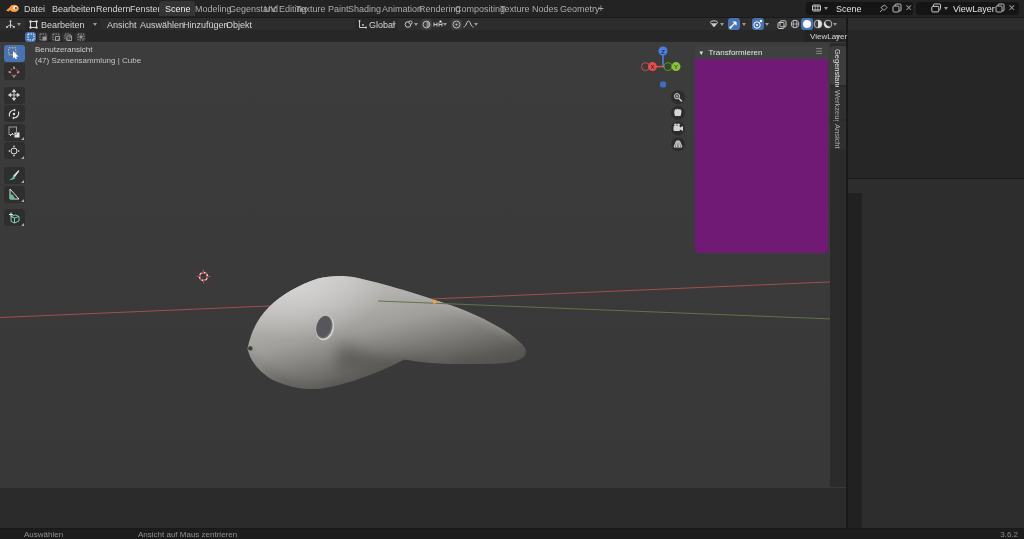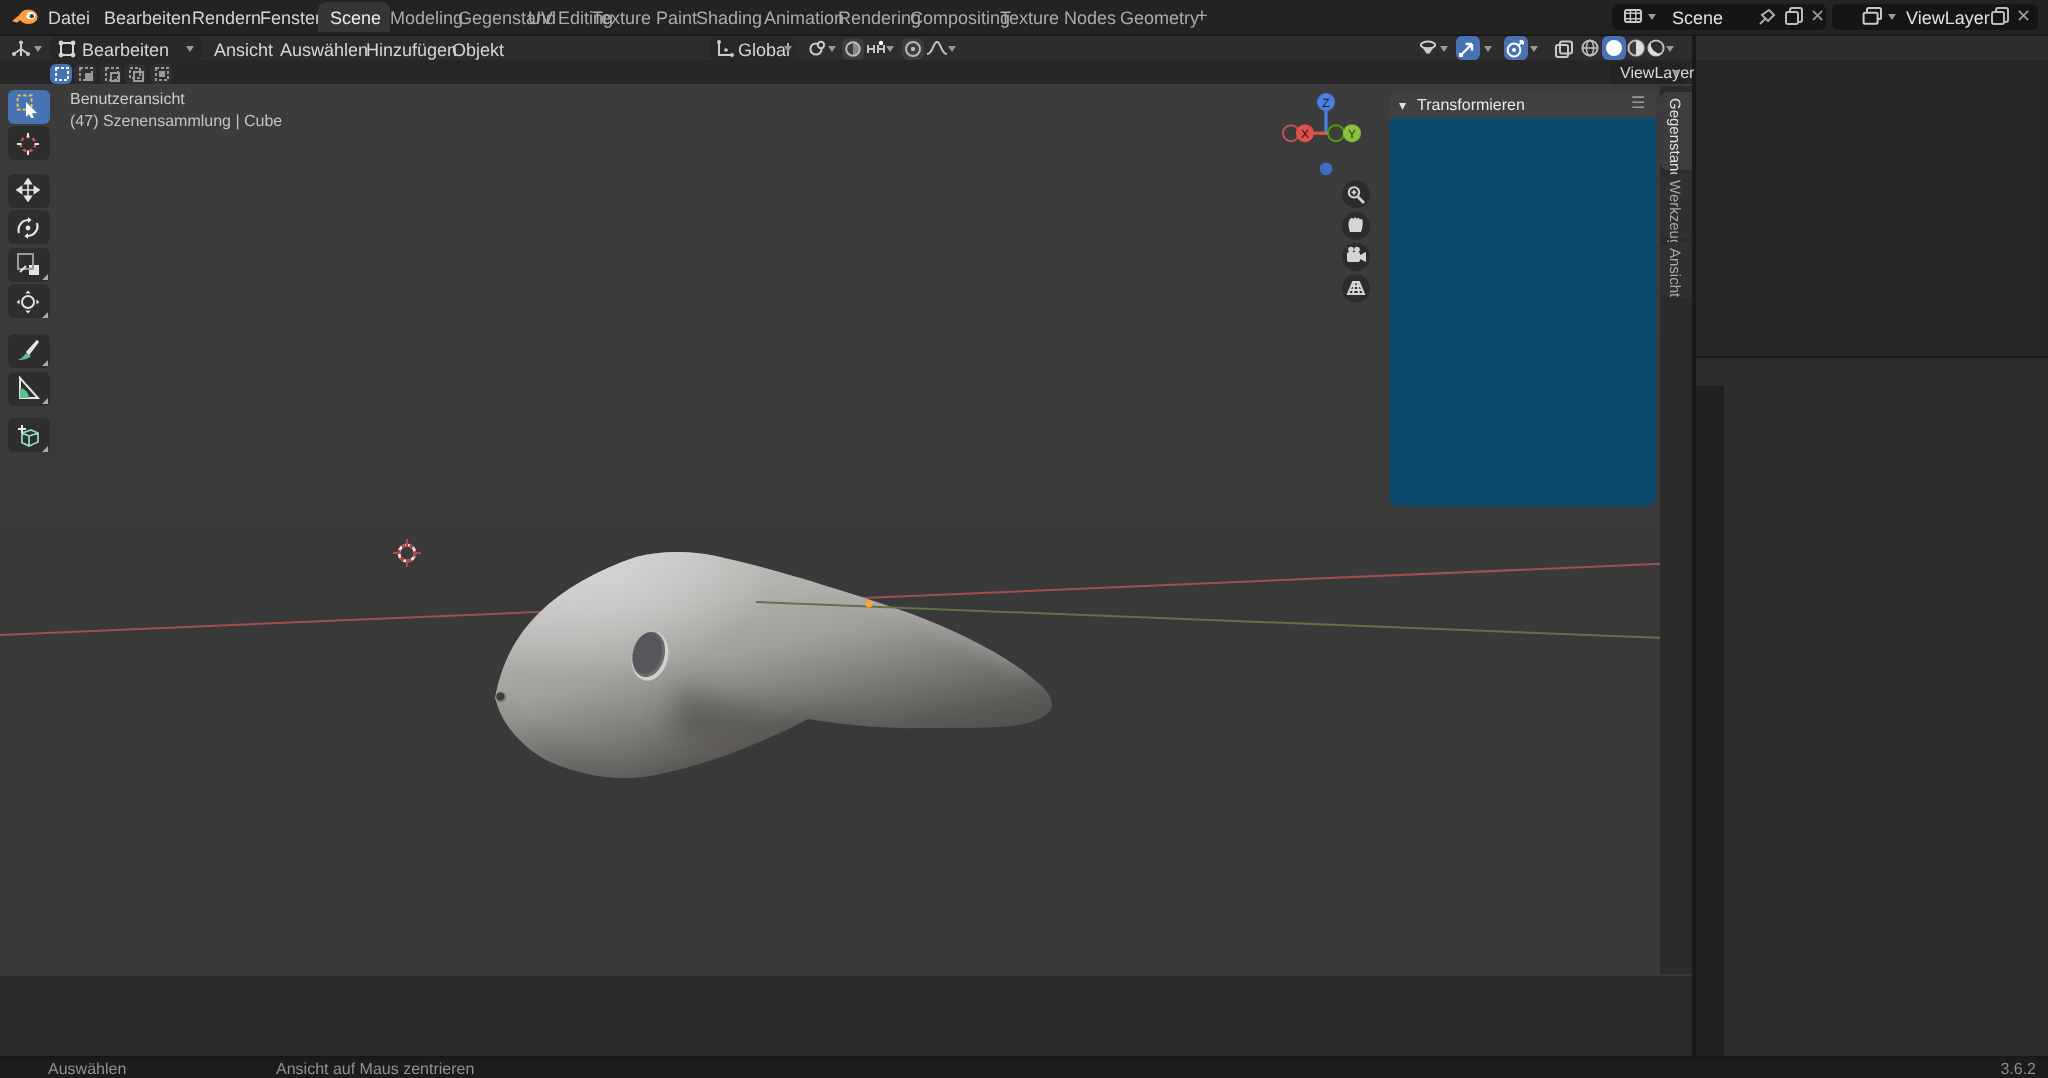--- a/index.html
+++ b/index.html
@@ -329,21 +329,21 @@
         <circle cx="37.5" cy="82.8" r="1.4"></circle>
         <circle cx="40.5" cy="82.8" r="1.4"></circle>
       </g>
     <circle cx="40" cy="102.3" r="7" fill="#2c2c2c"></circle>
     <g stroke="#d5d5d5" fill="none">
         <path d="M36,105 L38.5,99 H41.5 L44,105 Z M37,103 h6 M38,101 h4 M39.3,99 l-0.8,6 M40.7,99 l0.8,6"></path>
       </g>
   </svg>
 </div>
 
-<div class="abs" id="npanel" style="left:694.5px;top:45.5px;width:133px;height:207px;background:#0c4a6e;border-radius:4px;font-size:8px;color:#d0d0d0">
+<div class="abs" id="npanel" style="left:694.5px;top:45.5px;width:133px;height:207px;background:#701a75;border-radius:4px;font-size:8px;color:#d0d0d0">
   <div class="abs" style="left:0;top:0;width:133px;height:13px;background:#404040;border-radius:4px 4px 0 0"></div>
   <span class="abs" style="left:5px;top:3px;color:#e2e2e2;font-size:7px">▾</span>
   <span class="abs" style="left:14px;top:2.5px;color:#e8e8e8">Transformieren</span>
   <span class="abs" style="left:121px;top:1px;color:#999;letter-spacing:0">☰</span>
 </div>
 
 <div class="abs" id="sidetabs" style="left:830px;top:43px;width:15.5px;height:443.5px;background:#2b2b2b">
   <div class="abs" style="left:0;top:2.5px;width:15.5px;height:39px;background:#3d3d3d;border-radius:4px 0 0 4px"></div>
   <div class="abs" style="left:3px;top:6px;font-size:7.5px;color:#e0e0e0;writing-mode:vertical-rl">Gegenstand</div>
   <div class="abs" style="left:0;top:44px;width:15.5px;height:32px;background:#303030;border-radius:4px 0 0 4px"></div>

